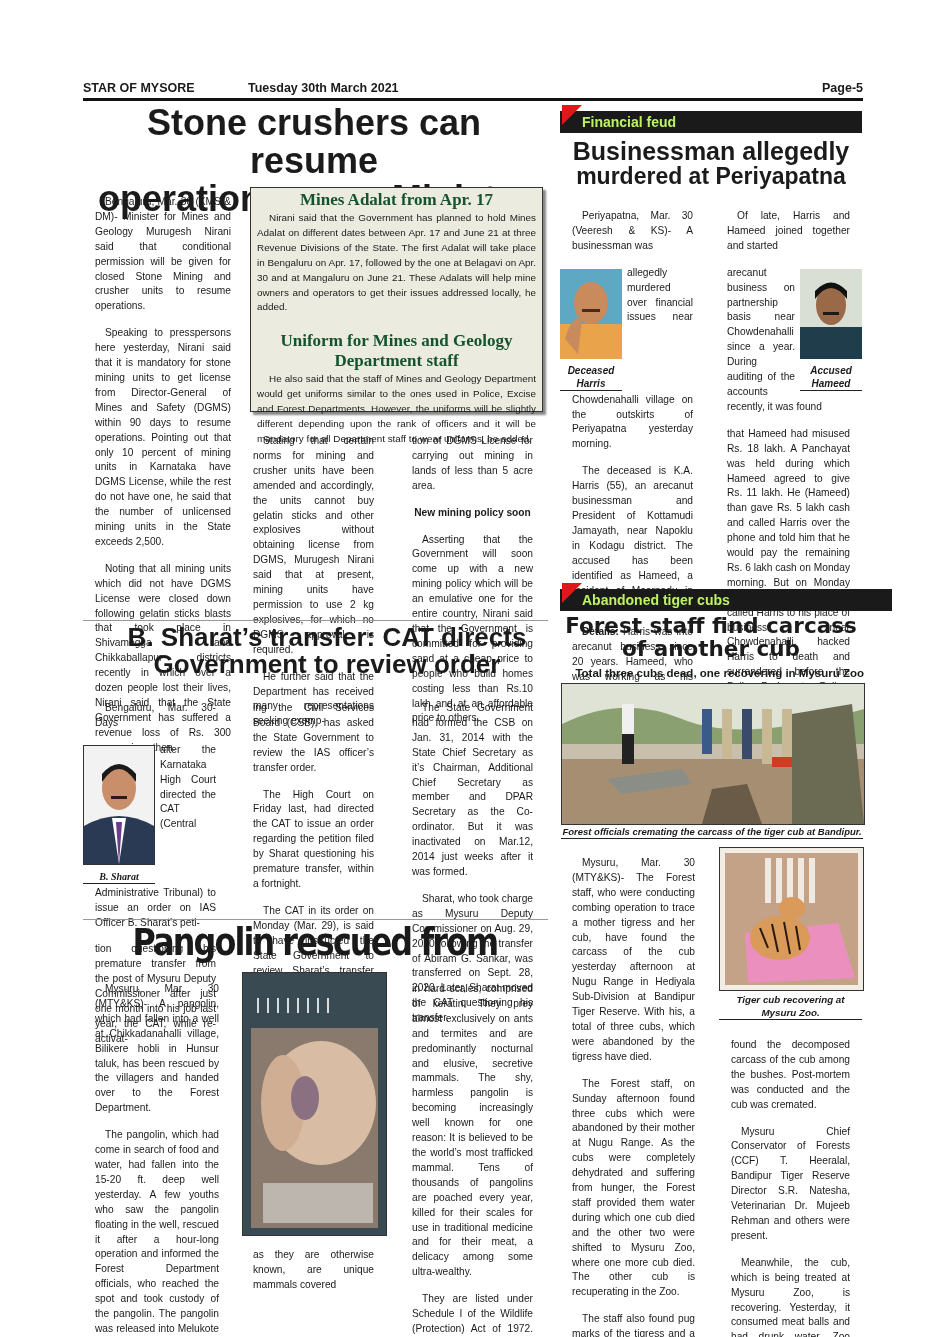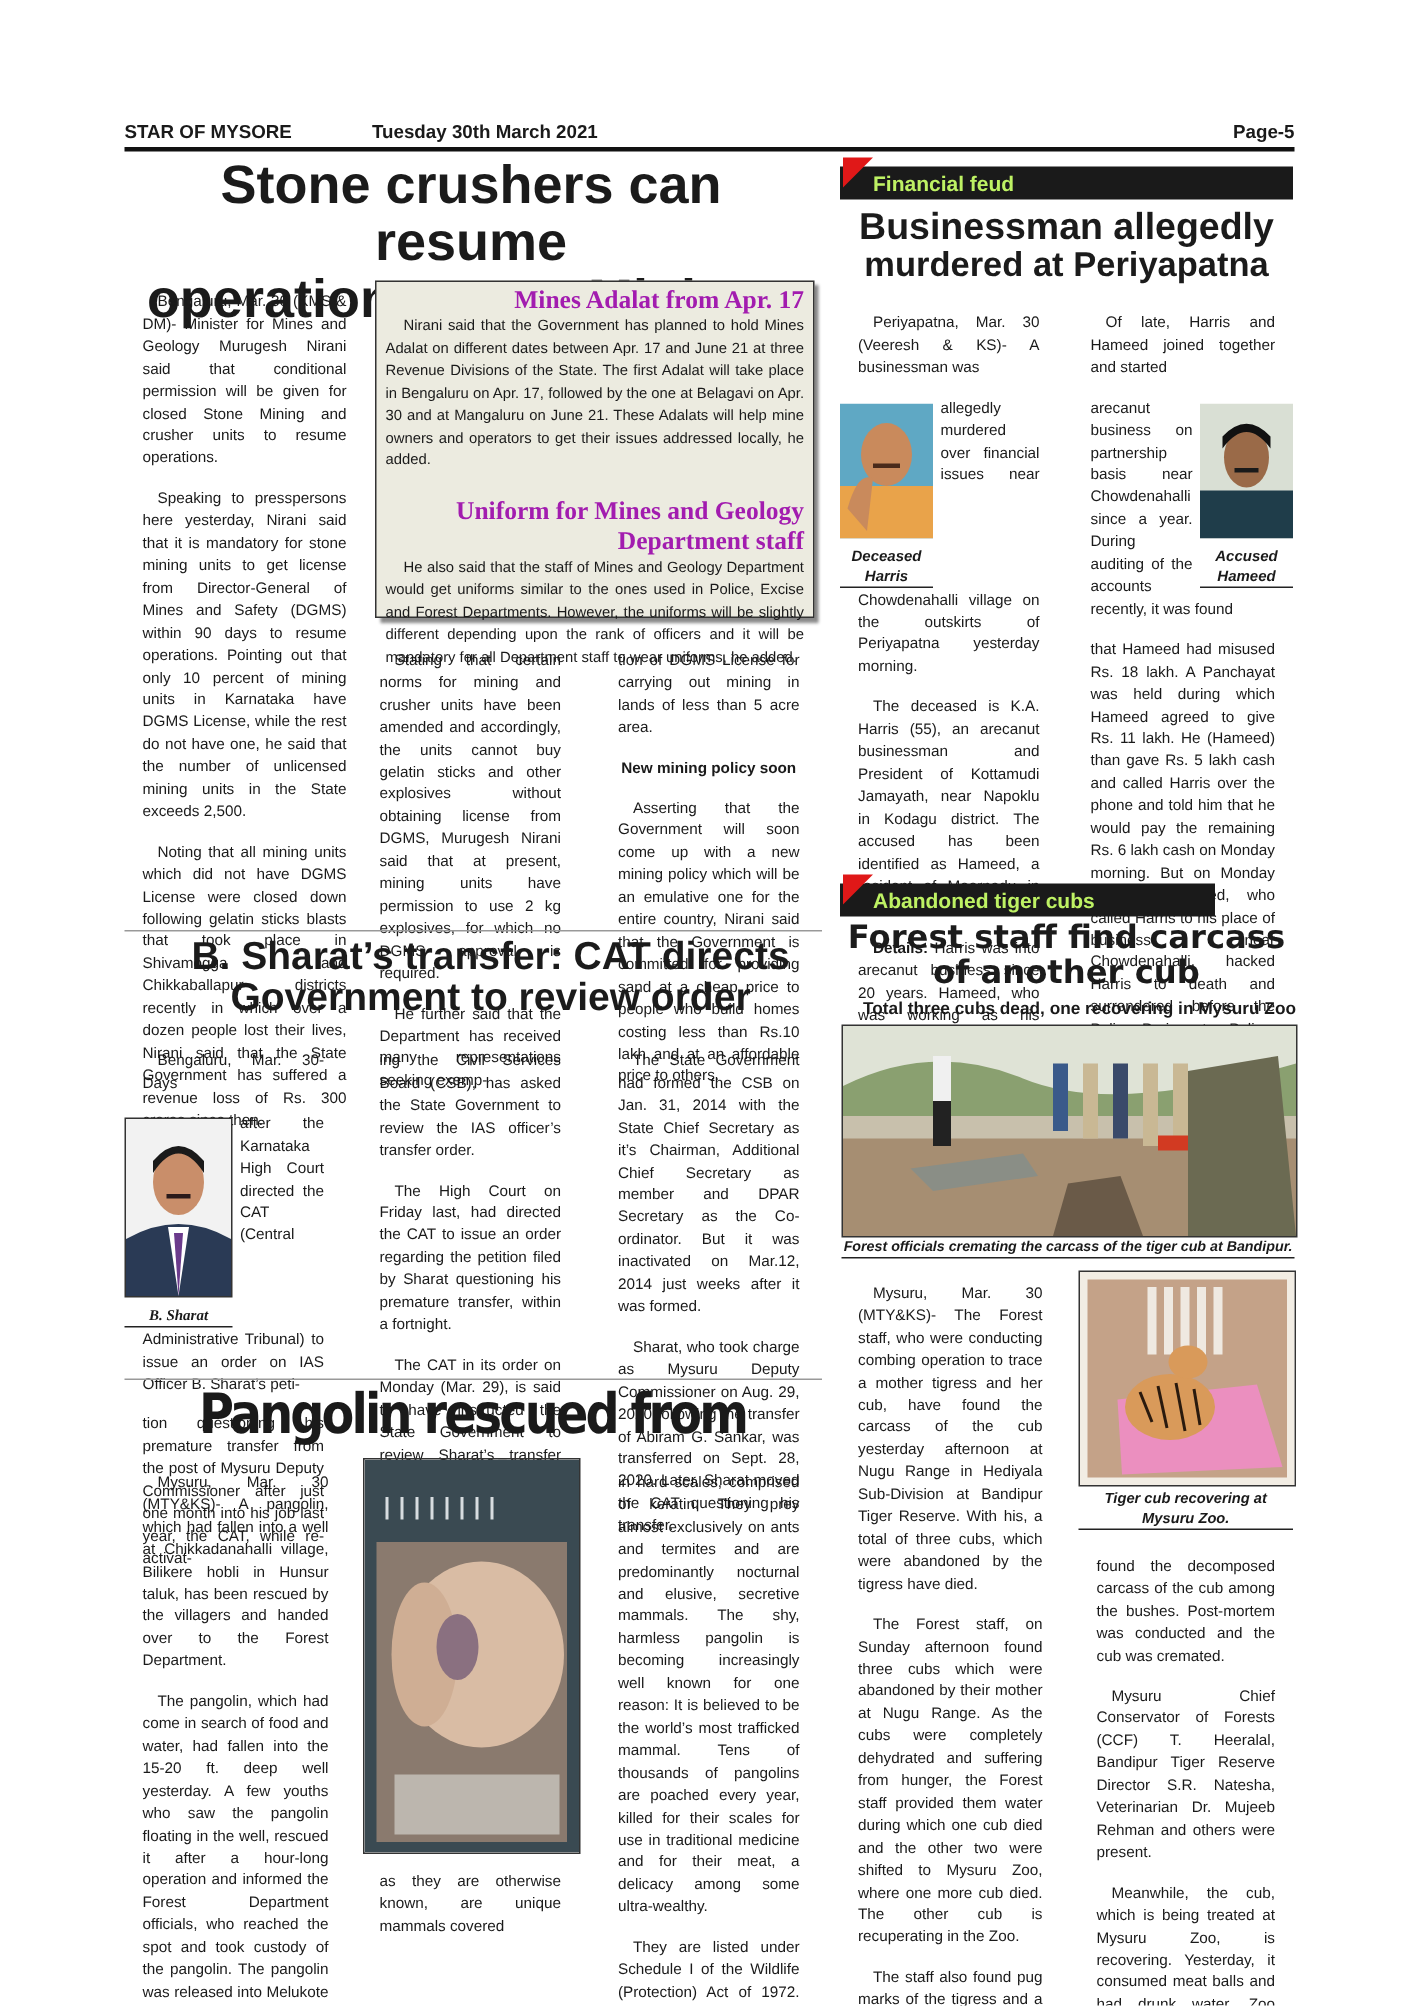--- a/index.html
+++ b/index.html
@@ -8,21 +8,21 @@
   .masthead{left:83px;top:80px;width:780px;height:18px;border-bottom:3px solid #111;}
   .mh-left{position:absolute;left:0;top:1px;font-weight:bold;font-size:12.5px;}
   .mh-date{position:absolute;left:165px;top:1px;font-weight:bold;font-size:12.5px;}
   .mh-page{position:absolute;right:0;top:1px;font-weight:bold;font-size:12.5px;}
   .hl{font-weight:bold;text-align:center;line-height:1.05;color:#1b1b1b;}
   .col{font-size:10.2px;line-height:14.9px;text-align:justify;}
   .col p{margin:12px;text-indent:10px;}
   .col p.noind{text-indent:0;}
   .col .sub{font-weight:bold;text-align:center;text-indent:0;}
   .box{left:250px;top:187px;width:293px;height:225px;background:#ecebe0;border:1.5px solid #333;box-shadow:3px 3px 2px #888;padding:0 6px;box-sizing:border-box;}
-  .box h3{margin:2px 0 1px;font-family:"Liberation Serif",serif;color:#a21caf;text-align:right;font-size:17px;line-height:20px;}
+  .box h3{margin:2px 0 1px;font-family:"Liberation Serif",serif;color:#14532d;text-align:center;font-size:17px;line-height:20px;}
   .box p{margin:0;font-size:9.9px;line-height:14.9px;text-align:justify;text-indent:12px;}
   .kicker{height:22px;background:#1a1a1a;color:#bef264;font-weight:bold;font-size:14px;line-height:22px;padding-left:22px;box-sizing:border-box;}
   .kicker .tri{position:absolute;left:2px;top:-6px;width:0;height:0;border-left:20px solid #e01818;border-bottom:20px solid transparent;}
   .photo{overflow:hidden;}
   .cap{font-style:italic;font-weight:bold;font-size:9.6px;text-align:center;line-height:13px;border-bottom:1.5px solid #222;}
   .rule{height:0;border-top:1px solid #999;}
 </style>
 </head>
 <body>
 
@@ -137,21 +137,21 @@
   <p class="noind">ing the Civil Services Board (CSB), has asked the State Government to review the IAS officer’s transfer order.</p>
   <p>The High Court on Friday last, had directed the CAT to issue an order regarding the petition filed by Sharat questioning his premature transfer, within a fortnight.</p>
   <p>The CAT in its order on Monday (Mar. 29), is said to have instructed the State Government to review Sharat’s transfer depending upon the recommendations of CSB.</p>
 </div>
 
 <div class="abs col" style="left:400px;top:689px;width:145px;">
   <p>The State Government had formed the CSB on Jan. 31, 2014 with the State Chief Secretary as it’s Chairman, Additional Chief Secretary as member and DPAR Secretary as the Co-ordinator. But it was inactivated on Mar.12, 2014 just weeks after it was formed.</p>
   <p>Sharat, who took charge as Mysuru Deputy Commissioner on Aug. 29, 2020 following the transfer of Abiram G. Sankar, was transferred on Sept. 28, 2020. Later, Sharat moved the CAT questioning his transfer.</p>
 </div>
 
-<div class="abs kicker" style="left:560px;top:589px;width:250px;">
+<div class="abs kicker" style="left:560px;top:589px;width:332px;">
   <span class="tri"></span>
   <span>Abandoned tiger cubs</span>
 </div>
 <div class="abs hl" style="left:556px;top:615px;width:310px;font-size:21.5px;font-family:'DejaVu Sans',sans-serif;">
   <div>Forest staff find carcass</div>
   <div>of another cub</div>
 </div>
 <div class="abs" style="left:558px;top:667px;width:306px;text-align:right;font-weight:bold;font-size:11.5px;">Total three cubs dead, one recovering in Mysuru Zoo</div>
 
 <div class="abs photo" style="left:561px;top:683px;width:302px;height:140px;border:1px solid #333;">

